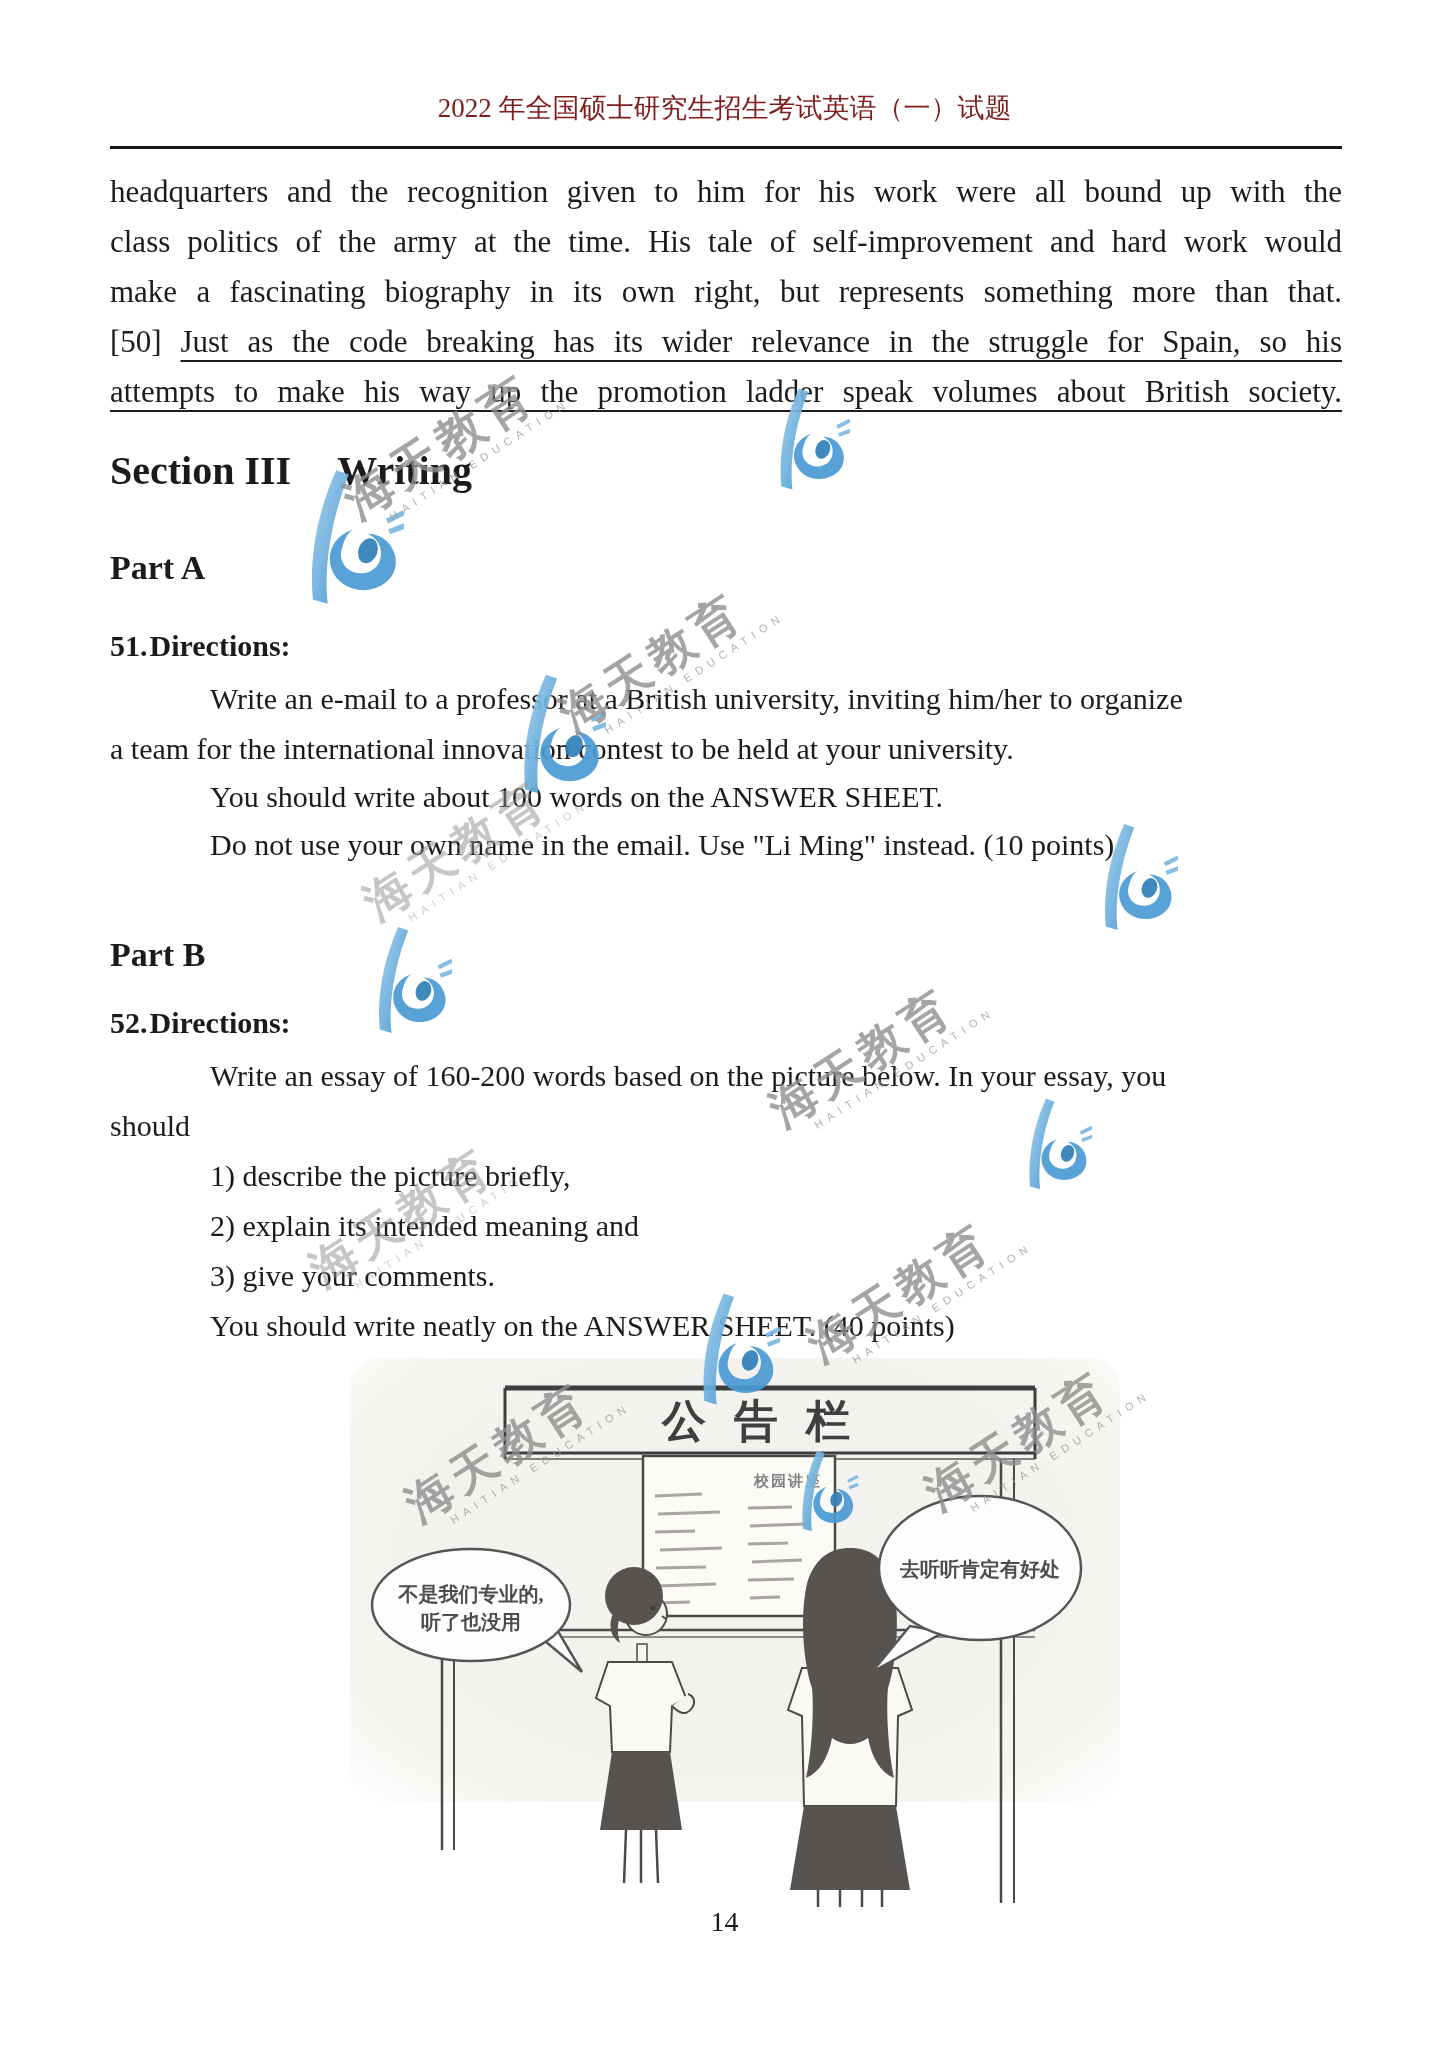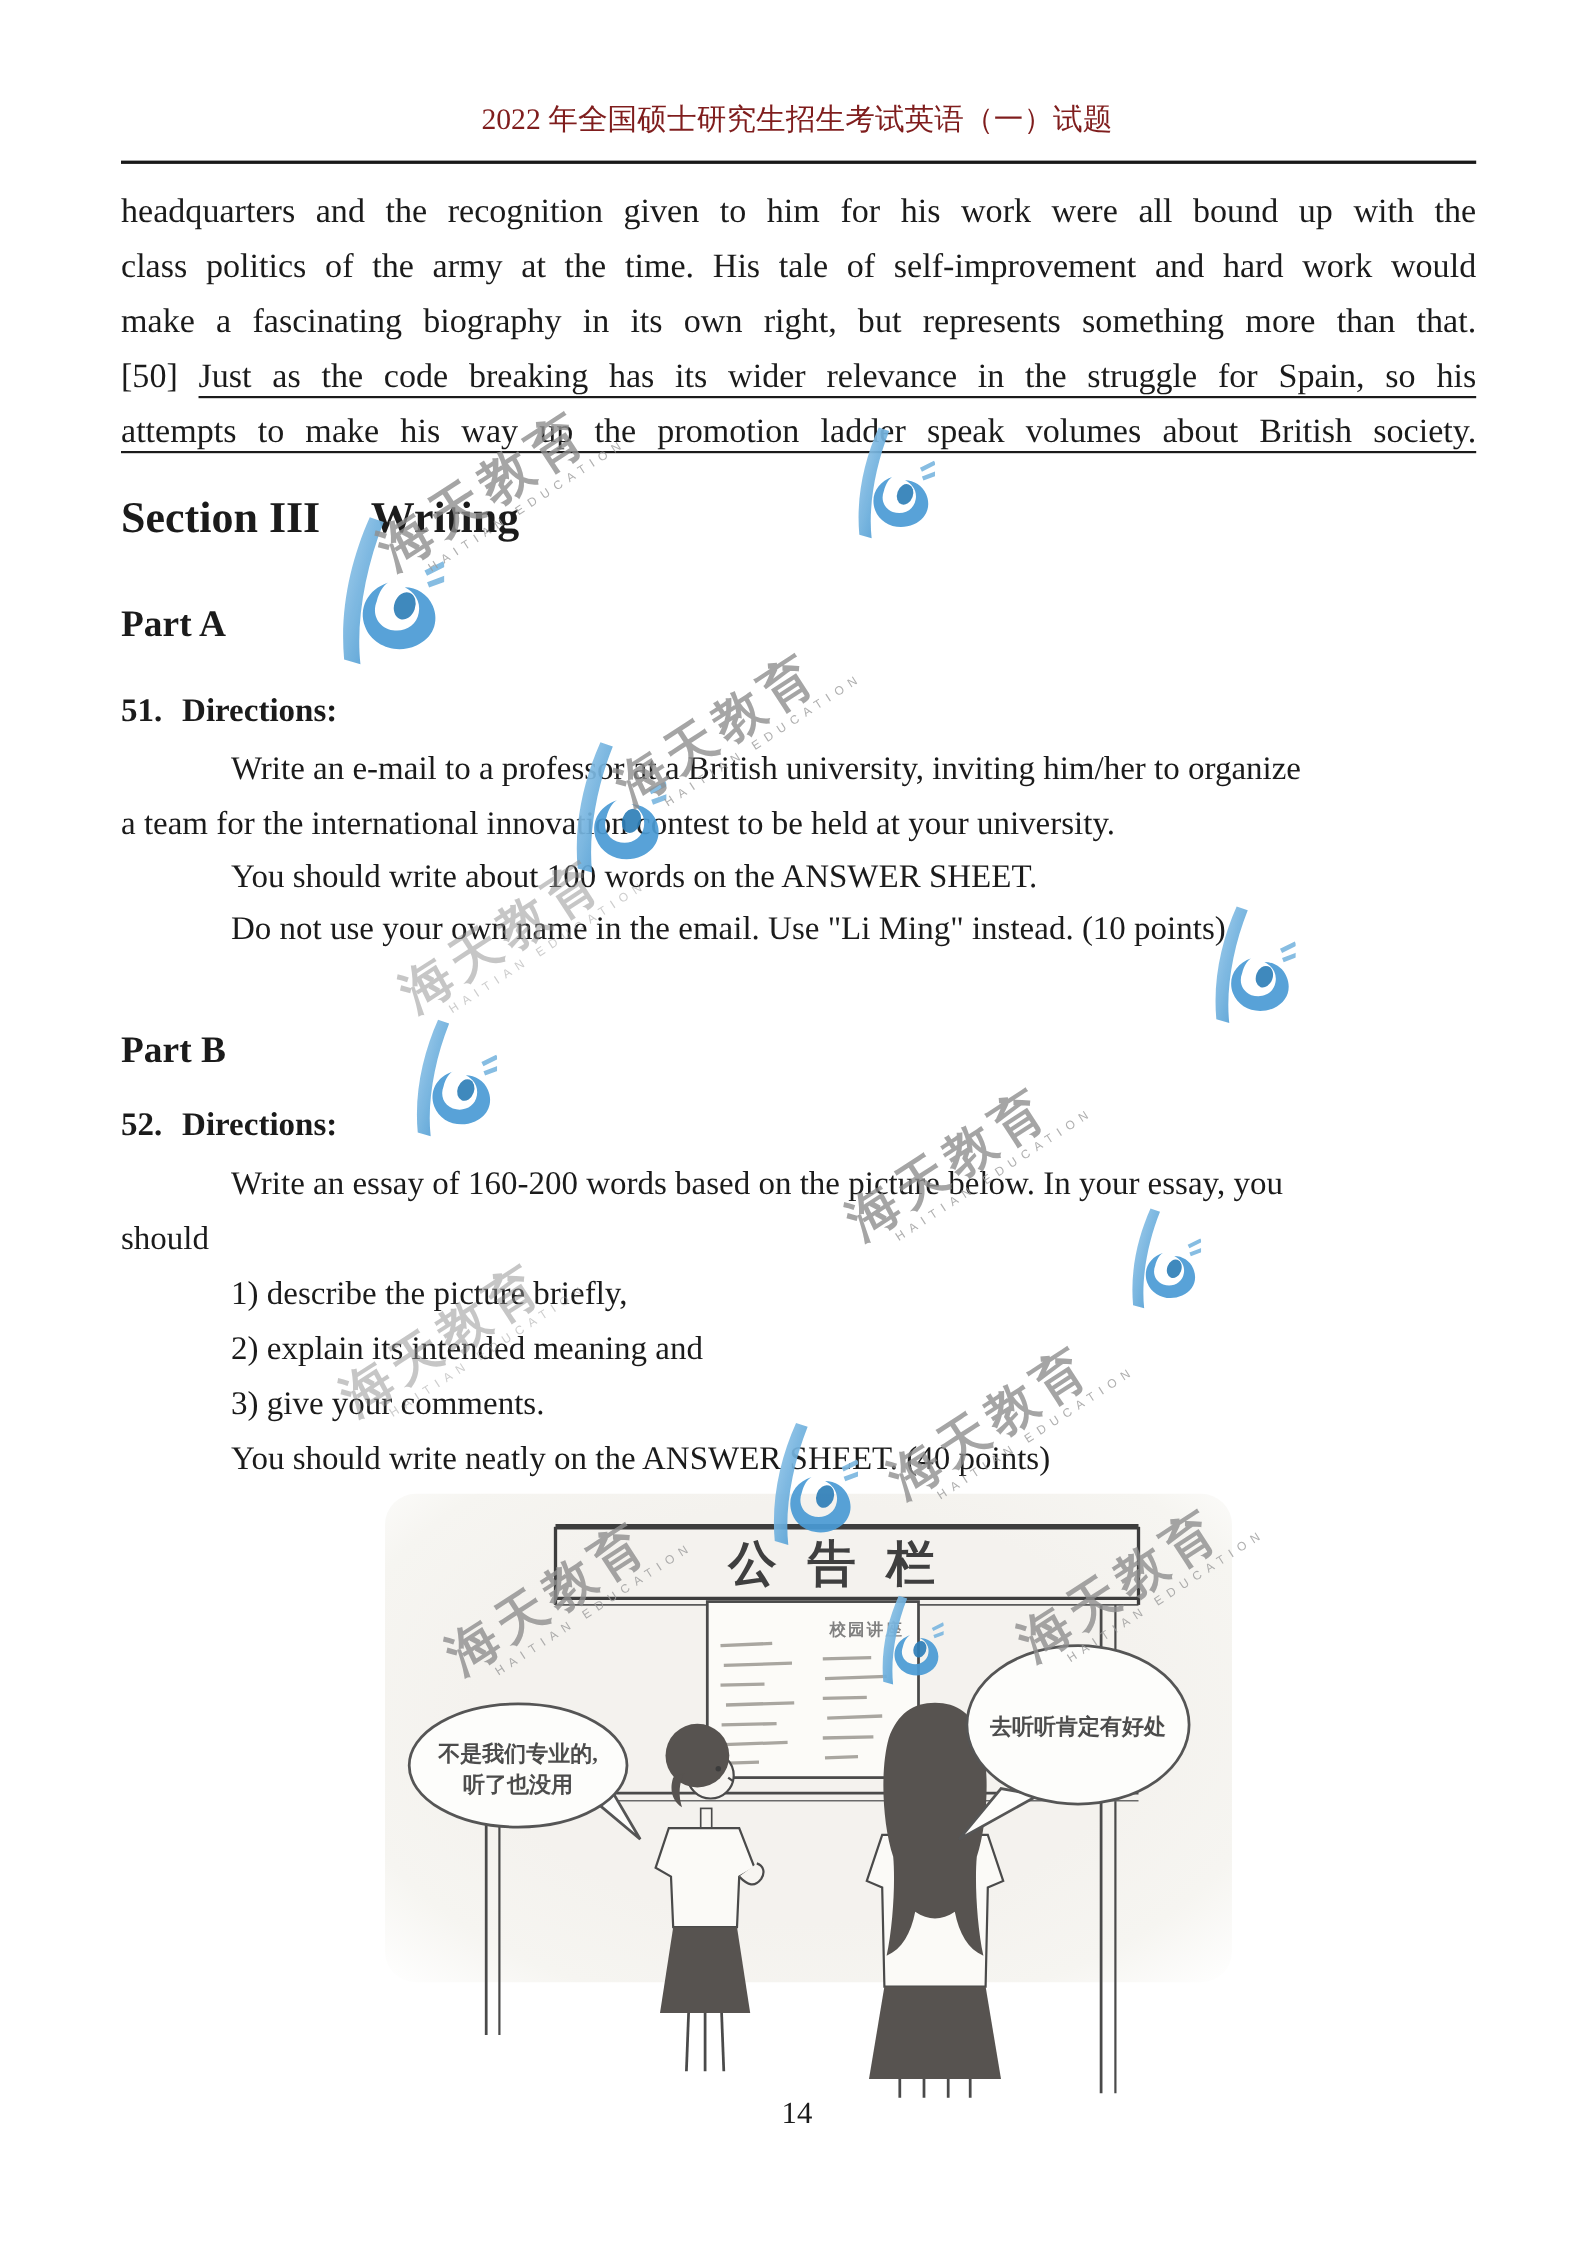--- a/index.html
+++ b/index.html
@@ -12,21 +12,21 @@
   .jline{position:absolute;font-size:31px;line-height:1.3;left:110px;width:1232px;
          text-align:justify;text-align-last:justify;white-space:normal;}
   .uline{text-decoration:underline;text-underline-offset:8px;text-decoration-thickness:2px;}
   .header-title{position:absolute;top:90px;left:0;width:100%;text-align:center;
                 font-size:27px;color:#7f1d1d;}
   .header-rule{position:absolute;top:146px;left:110px;width:1232px;height:3px;background:#191919;}
   .section-title{position:absolute;top:447px;left:110px;font-size:40px;font-weight:bold;text-align:center;}
   .section-title .gap{display:inline-block;width:46px;}
   .part-heading{position:absolute;left:110px;font-size:34px;font-weight:bold;}
   .dir-line{position:absolute;left:110px;font-size:30px;font-weight:bold;white-space:nowrap;}
-  .dir-line .dlabel{margin-left:18px;}
+  .dir-line .dlabel{margin-left:2px;}
   .page-number{position:absolute;top:1906px;left:0;width:100%;text-align:center;font-size:28px;}
   
   .wm{position:absolute;transform:rotate(-33deg);transform-origin:0 0;opacity:.8;pointer-events:none;}
   .wm .cn{display:block;font-family:"DejaVu Serif",serif;font-weight:bold;color:#8f8f8f;
           letter-spacing:6px;line-height:1;}
   .wm .en{display:block;font-family:"Liberation Sans",sans-serif;font-size:11px;letter-spacing:6px;
           color:#9c9c9c;margin-top:3px;padding-left:28px;white-space:nowrap;}
   .wm.lg .cn{font-size:48px;}
   .wm.md .cn{font-size:46px;}
   .wm.light{opacity:.5;}

